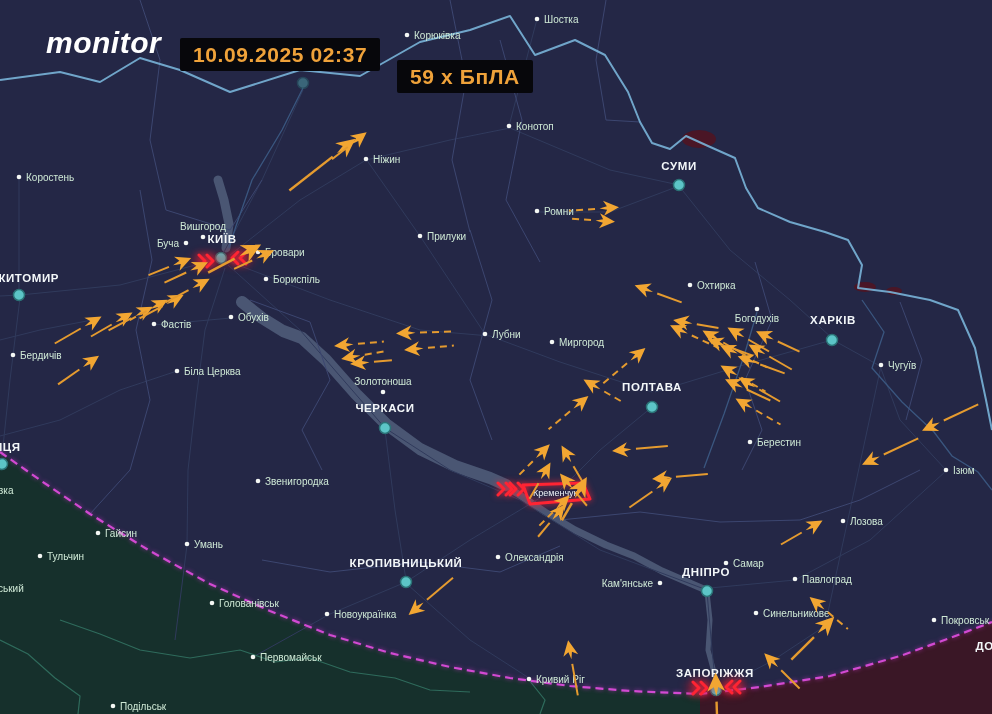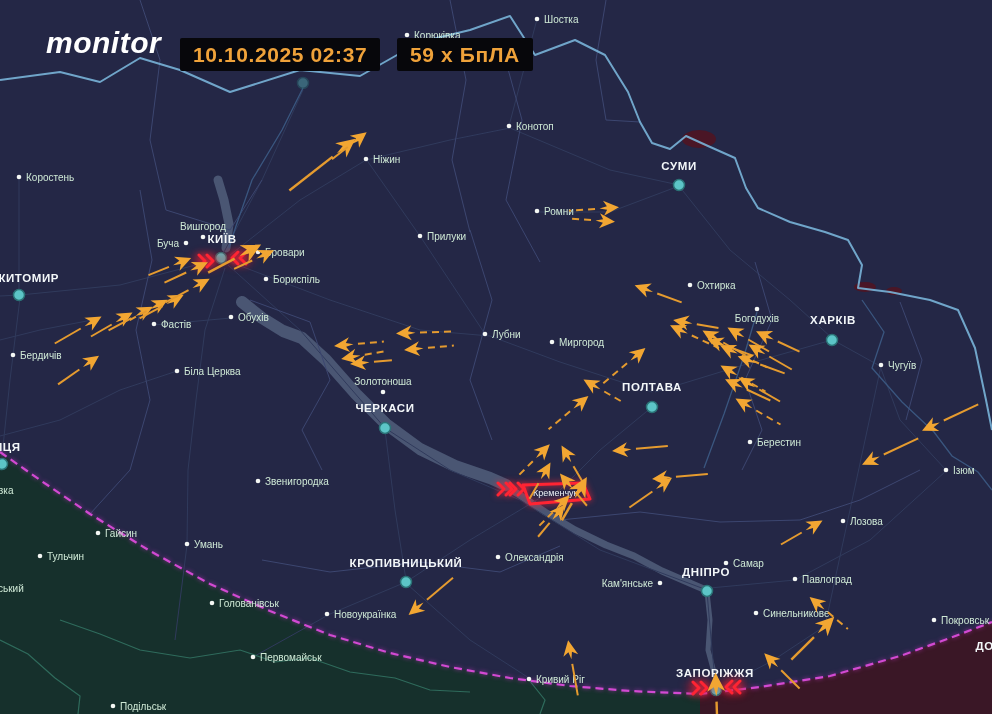--- a/index.html
+++ b/index.html
@@ -4,21 +4,21 @@
 <style>
   html,body{margin:0;padding:0;background:#14162a;}
   #app{position:relative;width:992px;height:714px;overflow:hidden;background:#242746;
        font-family:"Liberation Sans","DejaVu Sans",sans-serif;}
   #map-svg{position:absolute;left:0;top:0;}
   .logo{position:absolute;left:46px;top:26px;color:#ffffff;font-size:30px;font-weight:800;
         letter-spacing:.5px;z-index:5;font-style:italic;}
   .hbox{position:absolute;top:38px;height:33px;line-height:33px;background:#07070b;color:#efa23a;
         font-size:21px;font-weight:600;letter-spacing:.6px;padding:0 13px;border-radius:2px;z-index:5;}
   #ts-box{left:180px;}
-  #cnt-box{left:397px;}
+  #cnt-box{left:397px;margin-top:22px;}
   .town{fill:#cfe9d6;font-size:10px;}
   .city{fill:#f3f7f9;font-size:11.5px;font-weight:bold;letter-spacing:.6px;}
   .faded{opacity:.4;}
   .tgt-label{fill:#eef2f5;font-size:9px;}
   .chev{stroke:#ff2433;stroke-width:3;fill:none;stroke-linecap:round;stroke-linejoin:round;
         filter:drop-shadow(0 0 3px rgba(255,40,56,.9));}
   .front{stroke:#d24ad2;stroke-width:2.2;fill:none;stroke-dasharray:8 5;
          filter:drop-shadow(0 0 2px rgba(200,50,200,.7));}
   .sborder{stroke:#79b4d8;stroke-width:2;fill:none;stroke-linejoin:round;opacity:.9;}
   .road{stroke:#303a5c;stroke-width:1;fill:none;}
@@ -540,15 +540,15 @@
       <g transform="translate(407,333) rotate(-182) scale(1)">
         <line x1="-13" y1="0" x2="-47" y2="0" class="trail" stroke-dasharray="7 5"></line>
         <path d="M11,0 L-4.5,-7.5 L-1,-1.8 L-8.5,0 L-1,1.8 L-4.5,7.5 Z" class="drone"></path>
       </g>
       <g transform="translate(415,349) rotate(-185) scale(1)">
         <line x1="-13" y1="0" x2="-39" y2="0" class="trail" stroke-dasharray="7 5"></line>
         <path d="M11,0 L-4.5,-7.5 L-1,-1.8 L-8.5,0 L-1,1.8 L-4.5,7.5 Z" class="drone"></path>
       </g>
     </svg>
   <span class="logo">monitor</span>
-  <div class="hbox" id="ts-box">10.10.2025 02:37</div>
+  <div class="hbox" id="ts-box">10.09.2025 02:37</div>
   <div class="hbox" id="cnt-box">59 х БпЛА</div>
 </div>
 
 </body></html>

